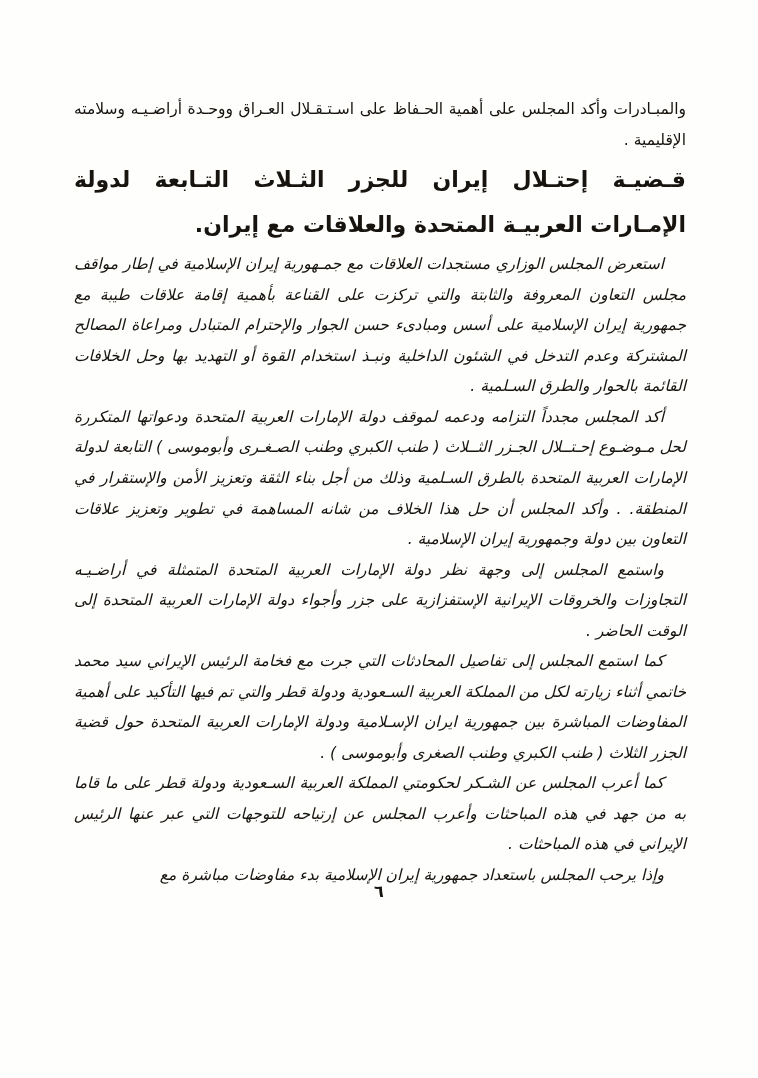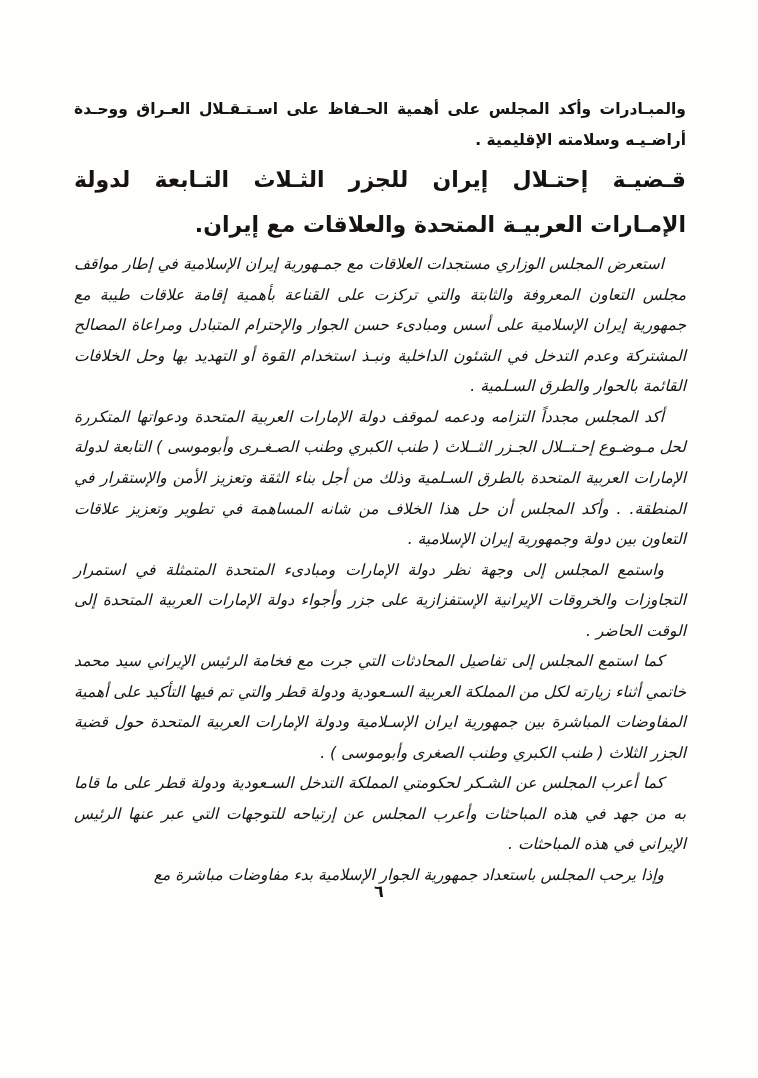--- a/index.html
+++ b/index.html
@@ -26,21 +26,20 @@
       text-align: justify;
       font-size: 15.5px;
       line-height: 1.97;
     }
     .content p {
       margin: 0;
       padding: 0;
     }
     .continuation {
       text-indent: 0;
-      font-weight: bold;
     }
     .heading {
       font-weight: bold;
       font-size: 22px;
       line-height: 2.05;
       margin: 2px 0 2px 0 !important;
       text-align: justify;
     }
     .body-para {
       text-indent: 22px;
@@ -60,19 +59,19 @@
   </style>
 </head>
 <body>
 
 <div class="page">
   <div class="content">
     <p class="continuation">والمبـادرات وأكد المجلس على أهمية الحـفاظ على اسـتـقـلال العـراق ووحـدة أراضـيـه وسلامته الإقليمية .</p>
     <p class="heading">قـضيـة إحتـلال إيران للجزر الثـلاث التـابعة لدولة الإمـارات العربيـة المتحدة والعلاقات مع إيران.</p>
     <p class="body-para">استعرض المجلس الوزاري مستجدات العلاقات مع جمـهورية إيران الإسلامية في إطار مواقف مجلس التعاون المعروفة والثابتة والتي تركزت على القناعة بأهمية إقامة علاقات طيبة مع جمهورية إيران الإسلامية على أسس ومبادىء حسن الجوار والإحترام المتبادل ومراعاة المصالح المشتركة وعدم التدخل في الشئون الداخلية ونبـذ استخدام القوة أو التهديد بها وحل الخلافات القائمة بالحوار والطرق السـلمية .</p>
     <p class="body-para">أكد المجلس مجدداً التزامه ودعمه لموقف دولة الإمارات العربية المتحدة ودعواتها المتكررة لحل مـوضـوع إحـتــلال الجـزر الثــلاث ( طنب الكبري وطنب الصـغـرى وأبوموسى ) التابعة لدولة الإمارات العربية المتحدة بالطرق السـلمية وذلك من أجل بناء الثقة وتعزيز الأمن والإستقرار في المنطقة. . وأكد المجلس أن حل هذا الخلاف من شانه المساهمة في تطوير وتعزيز علاقات التعاون بين دولة وجمهورية إيران الإسلامية .</p>
-    <p class="body-para">واستمع المجلس إلى وجهة نظر دولة الإمارات ومبادىء المتحدة المتمثلة في استمرار التجاوزات والخروقات الإيرانية الإستفزازية على جزر وأجواء دولة الإمارات العربية المتحدة إلى الوقت الحاضر .</p>
+    <p class="body-para">واستمع المجلس إلى وجهة نظر دولة الإمارات العربية المتحدة المتمثلة في أراضـيـه التجاوزات والخروقات الإيرانية الإستفزازية على جزر وأجواء دولة الإمارات العربية المتحدة إلى الوقت الحاضر .</p>
     <p class="body-para">كما استمع المجلس إلى تفاصيل المحادثات التي جرت مع فخامة الرئيس الإيراني سيد محمد خاتمي أثناء زيارته لكل من المملكة العربية السـعودية ودولة قطر والتي تم فيها التأكيد على أهمية المفاوضات المباشرة بين جمهورية ايران الإسـلامية ودولة الإمارات العربية المتحدة حول قضية الجزر الثلاث ( طنب الكبري وطنب الصغرى وأبوموسى ) .</p>
-    <p class="body-para">كما أعرب المجلس عن الشـكر لحكومتي المملكة التدخل السـعودية ودولة قطر على ما قاما به من جهد في هذه المباحثات وأعرب المجلس عن إرتياحه للتوجهات التي عبر عنها الرئيس الإيراني في هذه المباحثات .</p>
-    <p class="body-para">وإذا يرحب المجلس باستعداد جمهورية الجوار الإسلامية بدء مفاوضات مباشرة مع</p>
+    <p class="body-para">كما أعرب المجلس عن الشـكر لحكومتي المملكة العربية السـعودية ودولة قطر على ما قاما به من جهد في هذه المباحثات وأعرب المجلس عن إرتياحه للتوجهات التي عبر عنها الرئيس الإيراني في هذه المباحثات .</p>
+    <p class="body-para">وإذا يرحب المجلس باستعداد جمهورية إيران الإسلامية بدء مفاوضات مباشرة مع</p>
   </div>
   <div class="page-number">٦</div>
 </div>
 
 </body></html>

